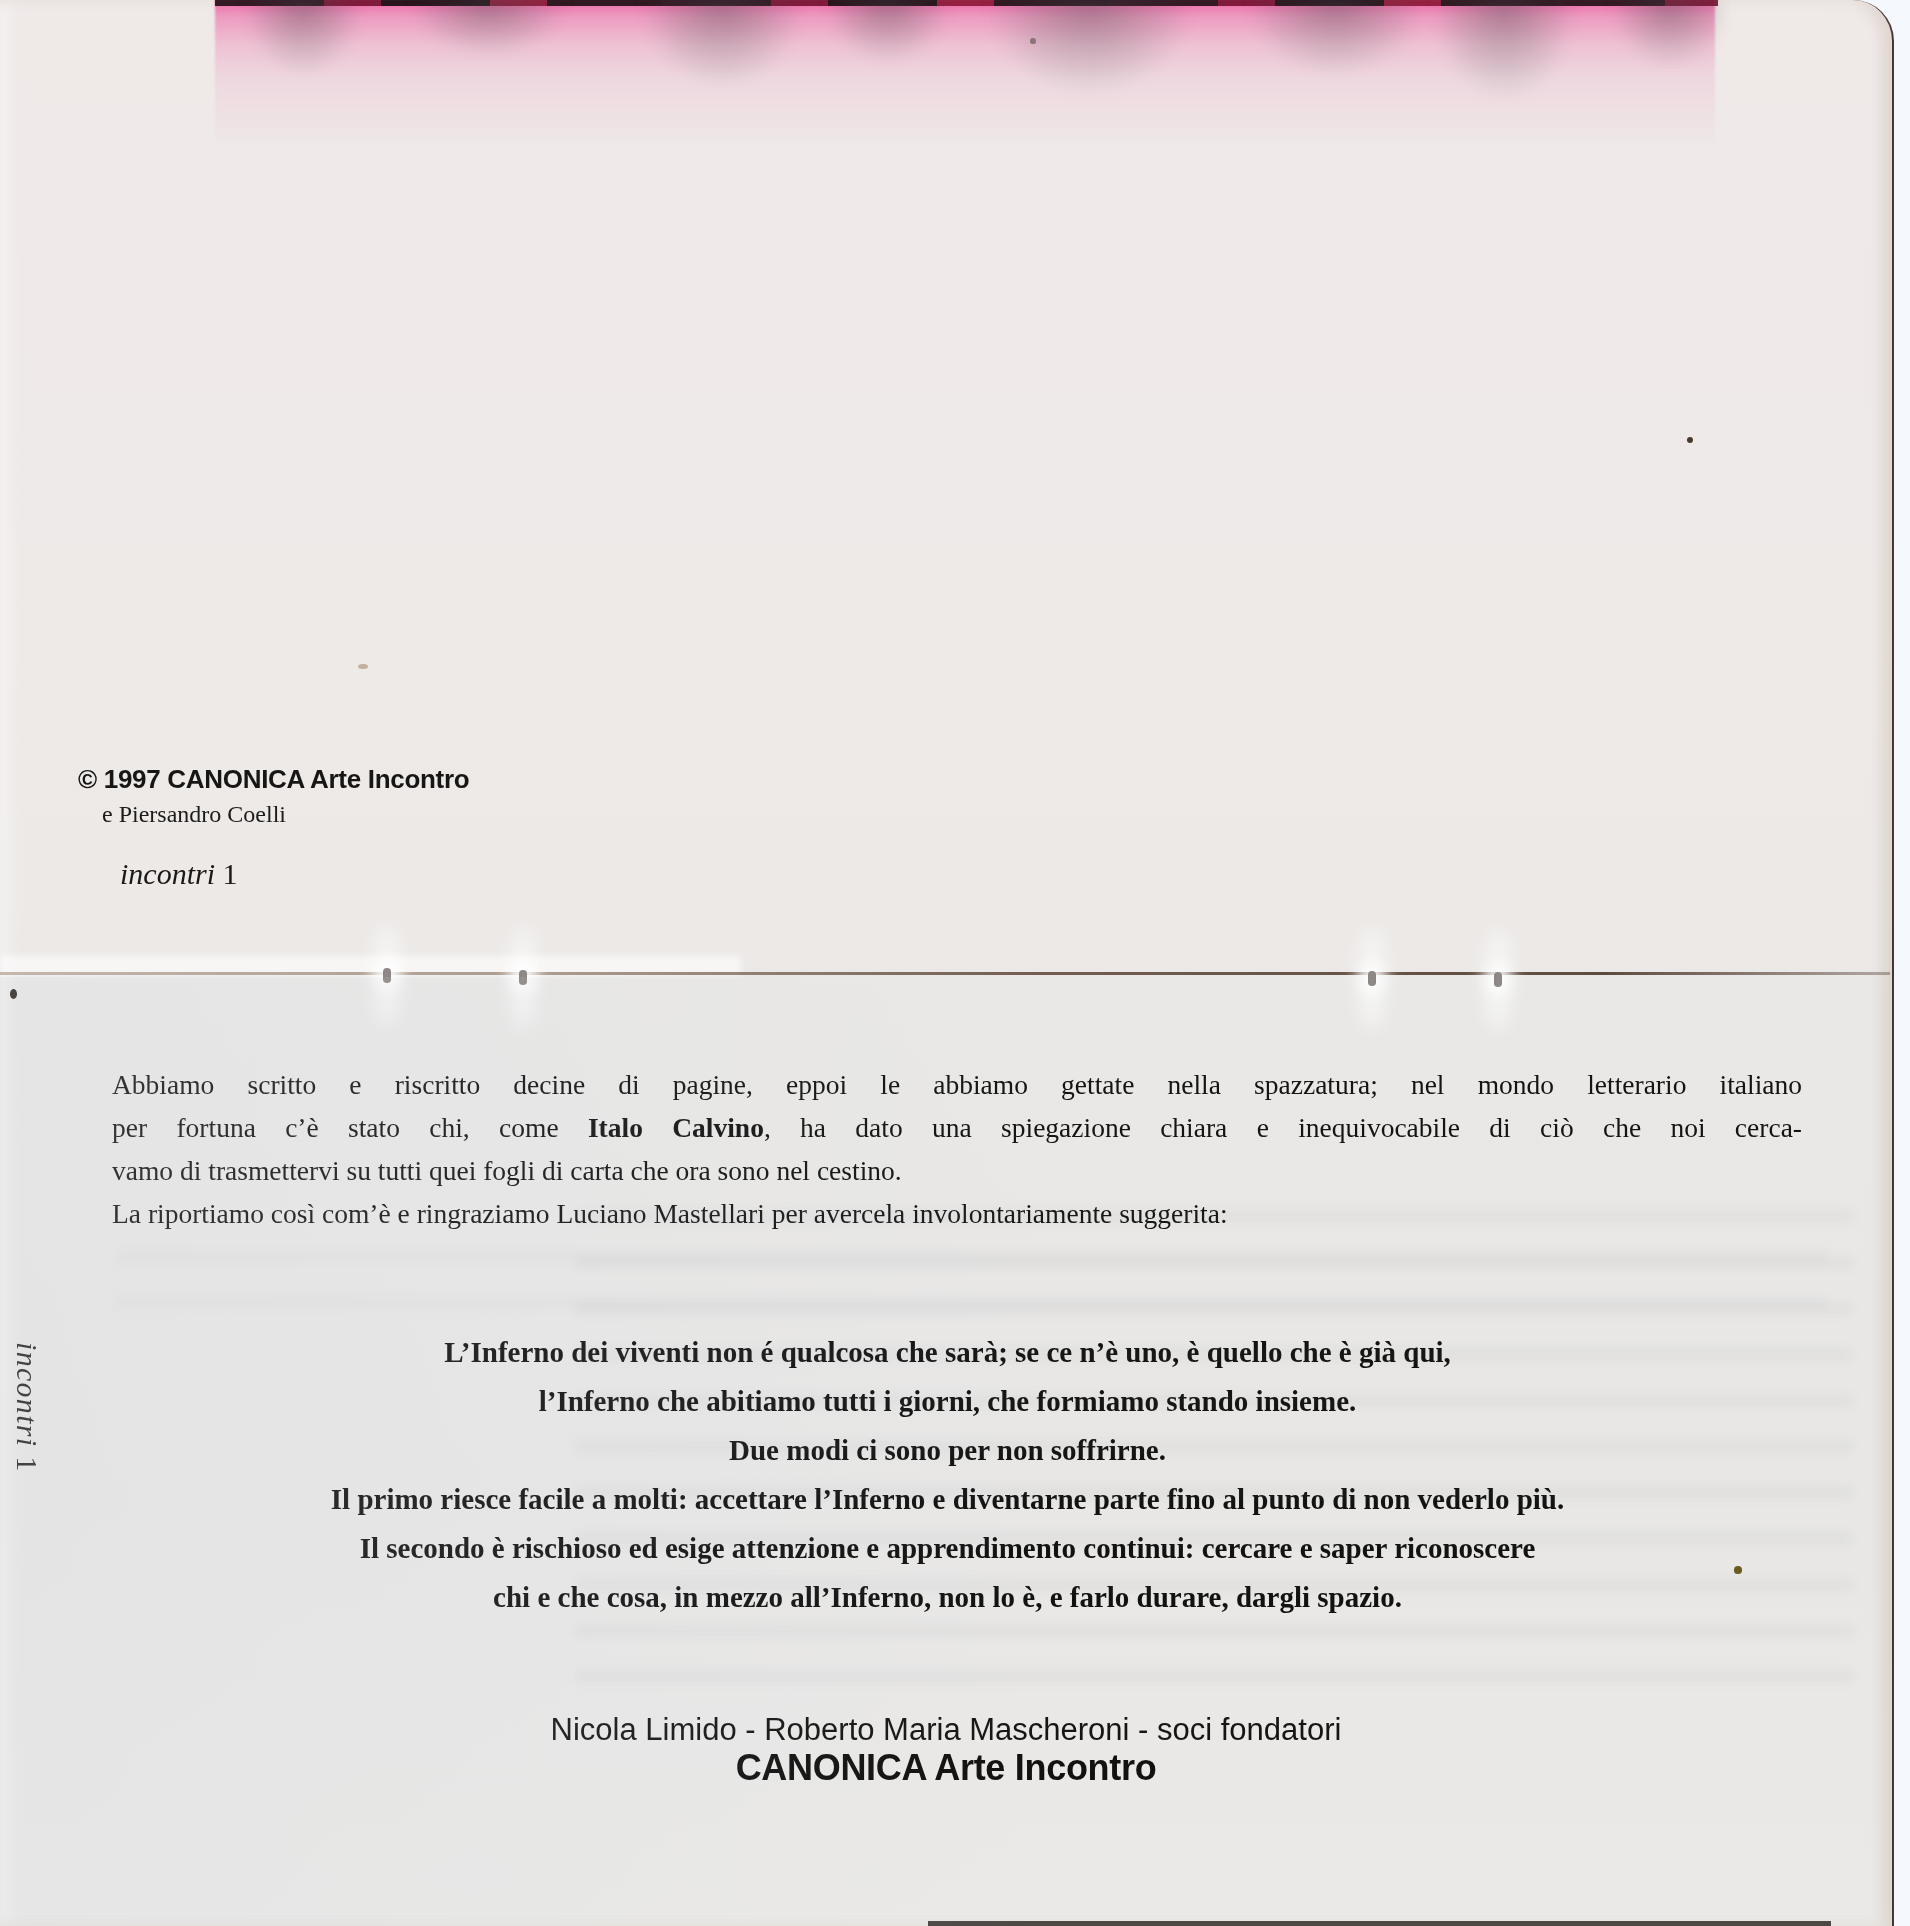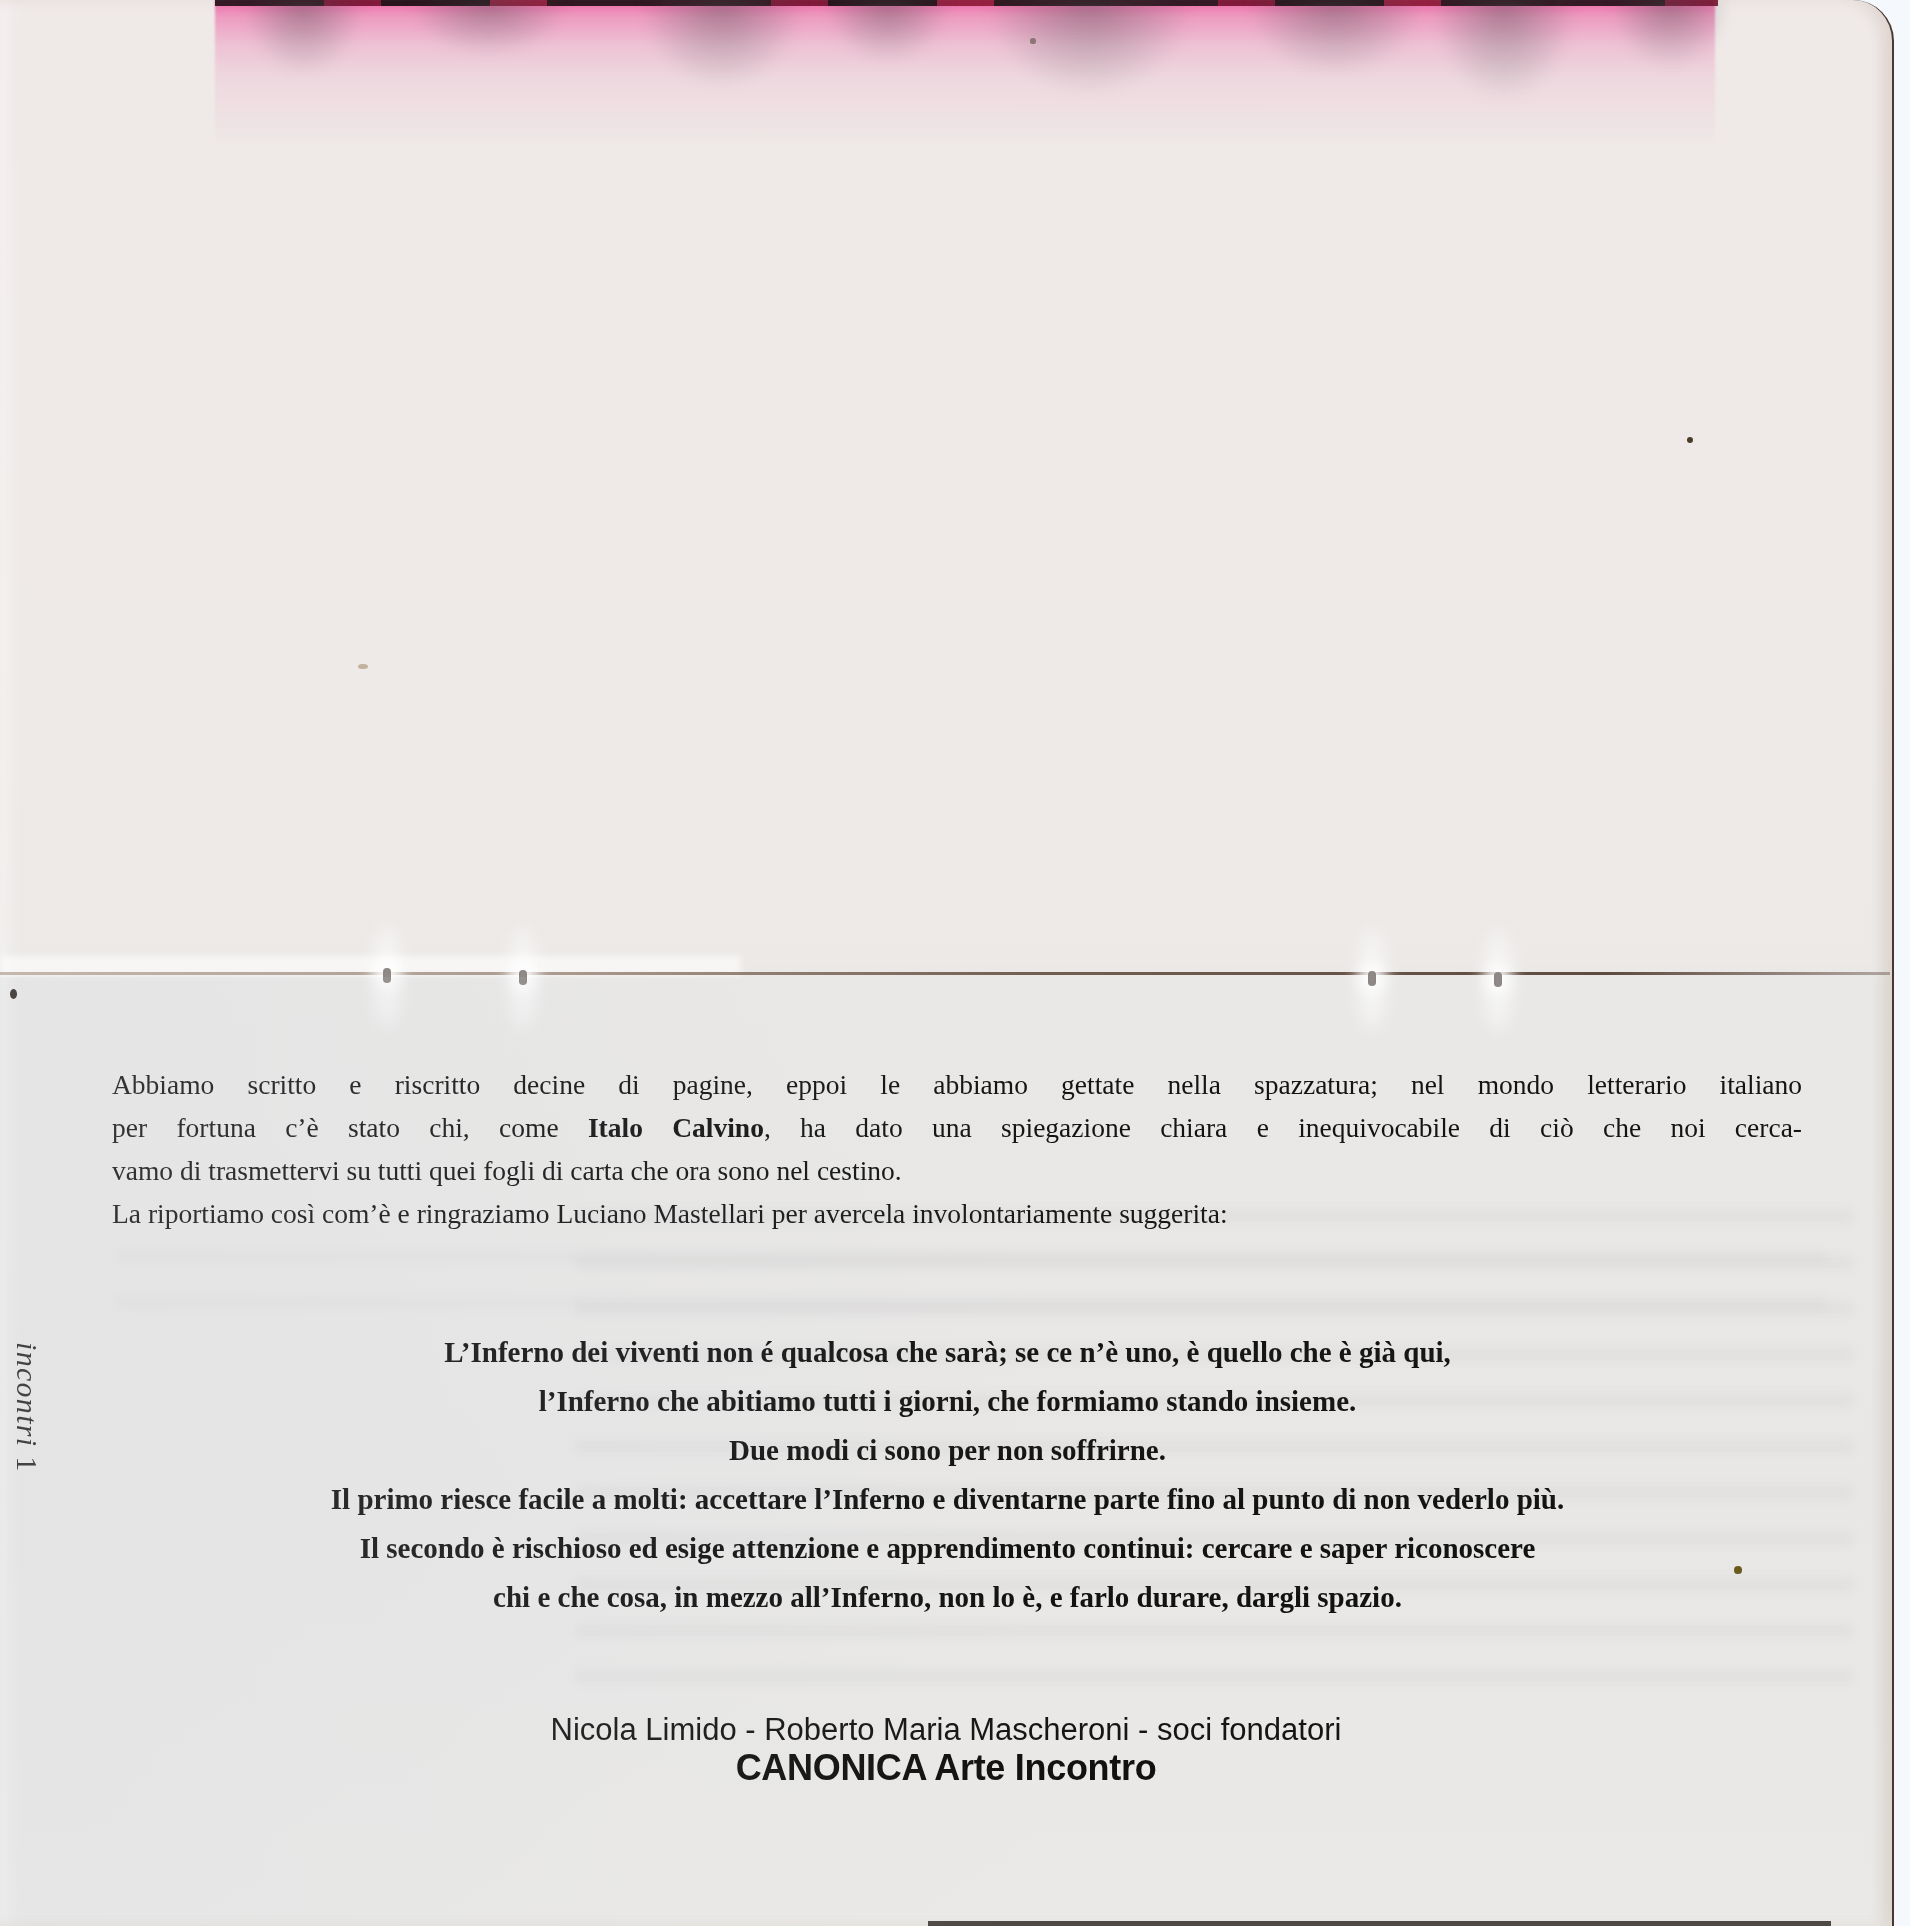--- a/index.html
+++ b/index.html
@@ -98,20 +98,25 @@
     <div class="gblob" style="left:243px;width:121px;height:77px"></div>
     <div class="gblob" style="left:409px;width:160px;height:57px"></div>
     <div class="gblob" style="left:639px;width:166px;height:89px"></div>
     <div class="gblob" style="left:824px;width:128px;height:64px"></div>
     <div class="gblob" style="left:984px;width:211px;height:96px"></div>
     <div class="gblob" style="left:1246px;width:179px;height:77px"></div>
     <div class="gblob" style="left:1431px;width:147px;height:102px"></div>
     <div class="gblob" style="left:1610px;width:121px;height:70px"></div>
   </div>
 
+  <div class="colophon">
+    <div class="copyright">© 1997 CANONICA Arte Incontro</div>
+    <div class="author">e Piersandro Coelli</div>
+    <div class="series"><span class="it">incontri</span>&nbsp;<span>1</span></div>
+  </div>
 
   <div class="fold-light"></div>
   <div class="fold-line"></div>
   <div class="staple" style="left:383px;top:968px"></div>
   <div class="staple" style="left:519px;top:970px"></div>
   <div class="staple" style="left:1368px;top:971px"></div>
   <div class="staple" style="left:1494px;top:972px"></div>
 
   <div class="intro">
     <div class="stretch">Abbiamo scritto e riscritto decine di pagine, eppoi le abbiamo gettate nella spazzatura; nel mondo letterario italiano</div>

